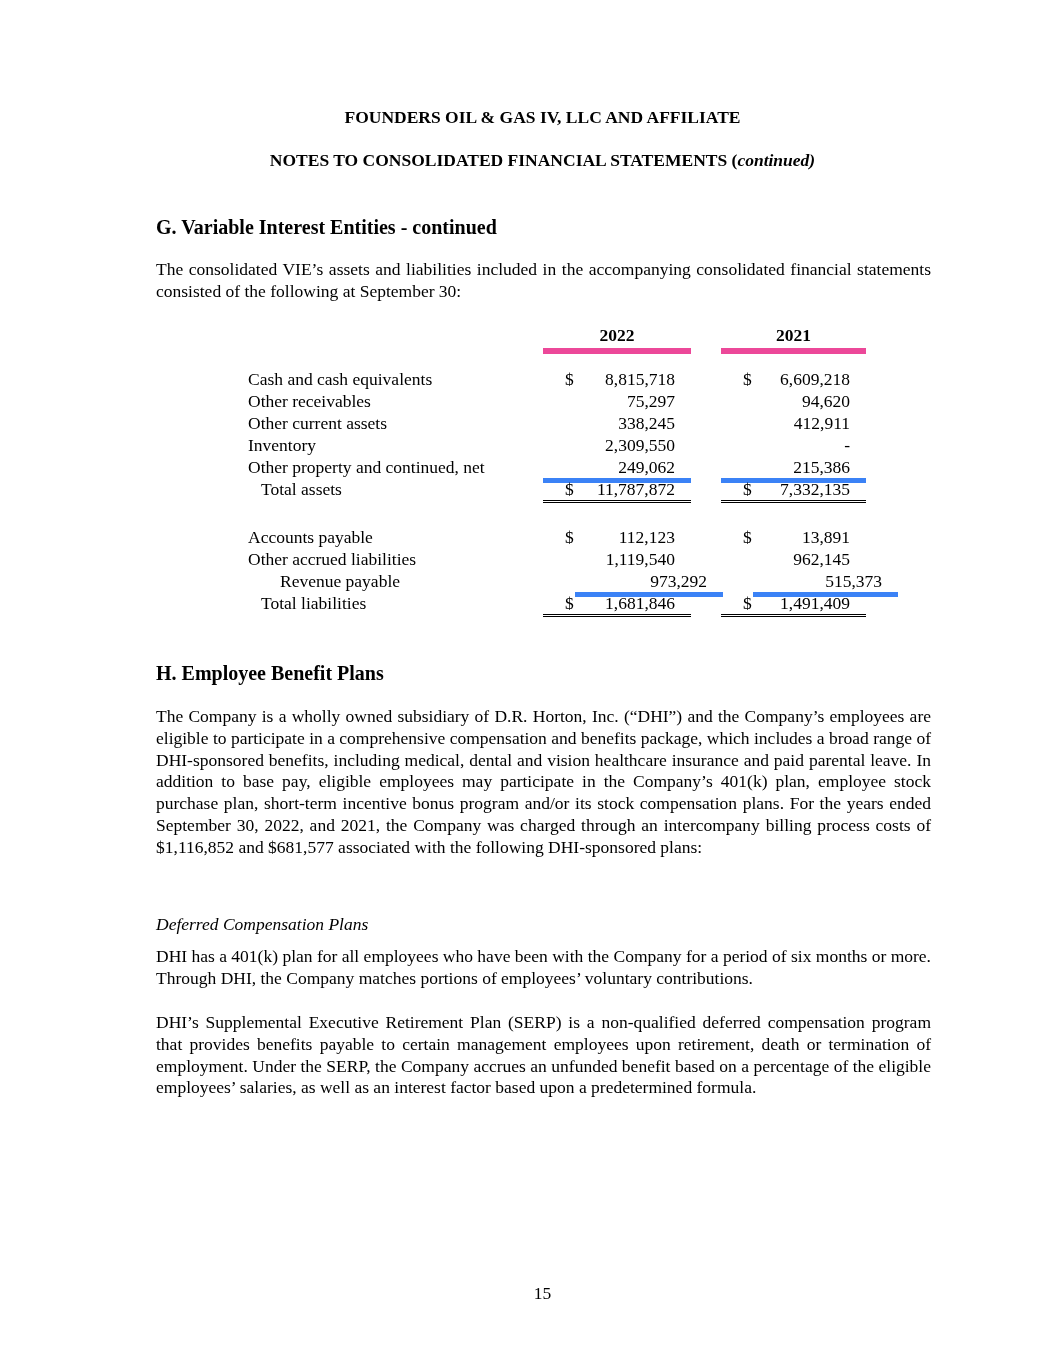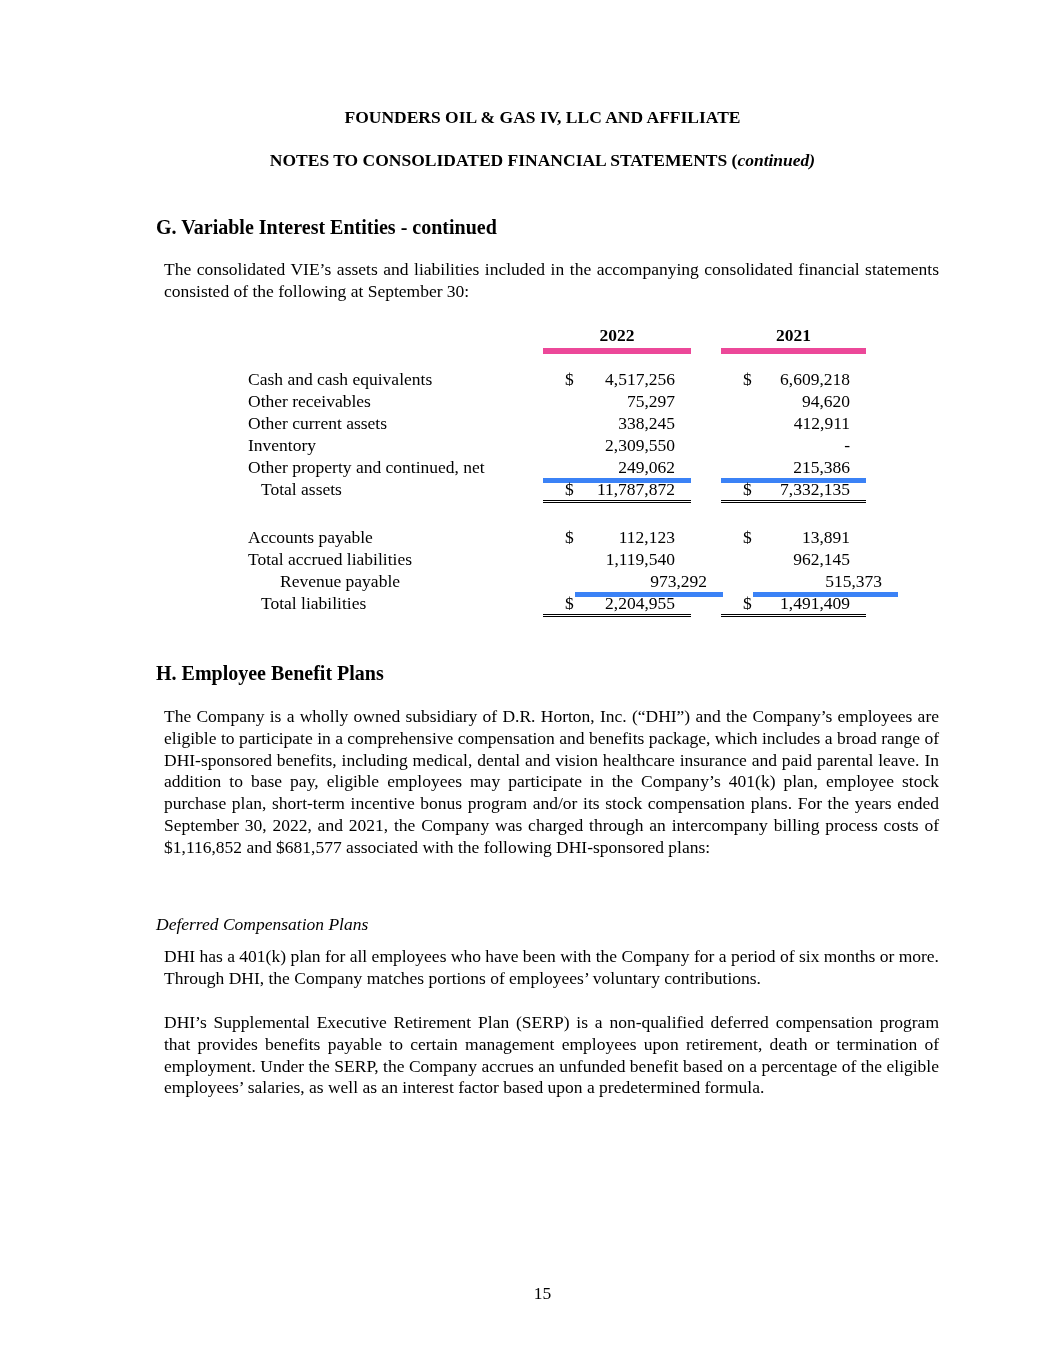--- a/index.html
+++ b/index.html
@@ -7,21 +7,20 @@
       width: 1055px; height: 1365px; position: relative; overflow: hidden;
       font-family: "Liberation Serif", "DejaVu Serif", serif;
       color: #000; font-size: 17.5px;
     }
     .abs { position: absolute; }
     .hdr { left: 0; width: 1085px; text-align: center; font-weight: bold; font-size: 17.5px; }
     .sec { left: 156px; font-weight: bold; font-size: 20px; }
     .para {
       left: 156px; width: 775px; line-height: 21.8px; text-align: justify;
       font-size: 17.5px;
-      margin-left: 8px;
     }
     .para.last-left { text-align-last: left; }
     .ital { font-style: italic; }
 
     
     .col-head { font-weight: bold; text-align: center; width: 148px; border-bottom: 6px solid #ec4899; padding-bottom: 2px; }
     .row { left: 230px; width: 640px; height: 22px; }
     .lbl { position: absolute; left: 18px; top: 0; white-space: nowrap; }
     .lbl.indent { left: 31px; }
     .cell { position: absolute; top: 0; height: 21px; }
@@ -43,21 +42,21 @@
 <div class="abs para last-left" style="top:259px;">The consolidated VIE’s assets and liabilities included in the accompanying consolidated financial statements consisted of the following at September 30:</div>
 
 <div class="abs col-head" style="left:543px; top:325px;">2022</div>
 <div class="abs col-head" style="left:721px; top:325px; width:145px;">2021</div>
 
 <div>
   <div class="abs row" style="top:369px;">
     <span class="lbl">Cash and cash equivalents</span>
     <div class="cell c22">
         <span class="dollar">$</span>
-        <span class="num">4,517,256</span>
+        <span class="num">8,815,718</span>
       </div>
     <div class="cell c21">
         <span class="dollar">$</span>
         <span class="num">6,609,218</span>
       </div>
   </div>
   <div class="abs row" style="top:391px;">
     <span class="lbl">Other receivables</span>
     <div class="cell c22">
         <span class="num">75,297</span>
@@ -112,42 +111,42 @@
     <div class="cell c22">
         <span class="dollar">$</span>
         <span class="num">112,123</span>
       </div>
     <div class="cell c21">
         <span class="dollar">$</span>
         <span class="num">13,891</span>
       </div>
   </div>
   <div class="abs row" style="top:549px;">
-    <span class="lbl">Total accrued liabilities</span>
+    <span class="lbl">Other accrued liabilities</span>
     <div class="cell c22">
         <span class="num">1,119,540</span>
       </div>
     <div class="cell c21">
         <span class="num">962,145</span>
       </div>
   </div>
   <div class="abs row" style="top:571px;margin-left:32px;">
     <span class="lbl">Revenue payable</span>
     <div class="cell c22 ul-single">
         <span class="num">973,292</span>
       </div>
     <div class="cell c21 ul-single">
         <span class="num">515,373</span>
       </div>
   </div>
   <div class="abs row" style="top:593px;">
     <span class="lbl indent">Total liabilities</span>
     <div class="cell c22 ul-double">
         <span class="dollar">$</span>
-        <span class="num">2,204,955</span>
+        <span class="num">1,681,846</span>
       </div>
     <div class="cell c21 ul-double">
         <span class="dollar">$</span>
         <span class="num">1,491,409</span>
       </div>
   </div>
 </div>
 
 <div class="abs sec" style="top:662px;">H.  Employee Benefit Plans</div>
 <div class="abs para last-left" style="top:706px;">The Company is a wholly owned subsidiary of D.R. Horton, Inc. (“DHI”) and the Company’s employees are eligible to participate in a comprehensive compensation and benefits package, which includes a broad range of DHI-sponsored benefits, including medical, dental and vision healthcare insurance and paid parental leave.  In addition to base pay, eligible employees may participate in the Company’s 401(k) plan, employee stock purchase plan, short-term incentive bonus program and/or its stock compensation plans.  For the years ended September 30, 2022, and 2021, the Company was charged through an intercompany billing process costs of $1,116,852 and $681,577 associated with the following DHI-sponsored plans:</div>

